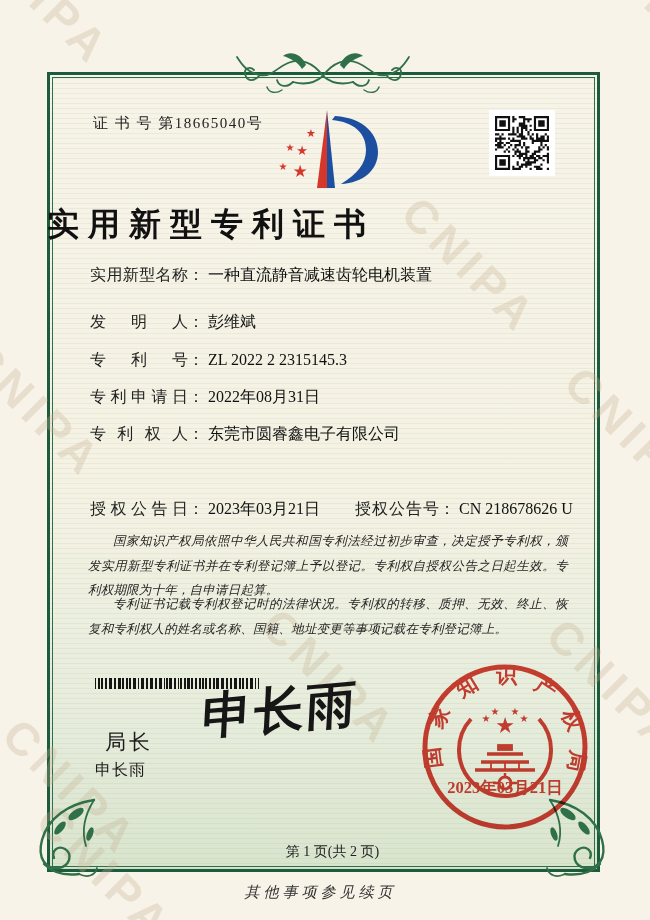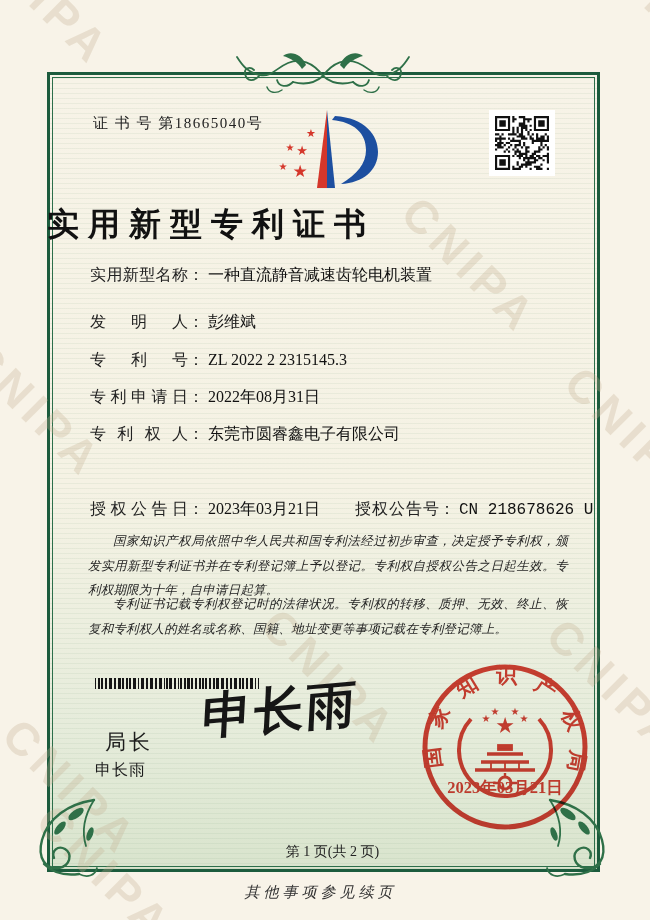--- a/index.html
+++ b/index.html
@@ -31,21 +31,21 @@
   .cert-no{left:93px;top:114px;font-size:15px;letter-spacing:1.5px;color:#222;}
   .title{
     left:47px;width:547px;top:203px;
     font-size:32px;font-weight:700;letter-spacing:9px;color:#111;
   }
   .field{left:90px;width:486px;font-size:16px;white-space:nowrap;}
   .flabel{display:inline-block;width:98px;text-align:justify;text-align-last:justify;color:#222;}
   .colon{display:inline-block;margin:0 4px 0 0;}
   .fvalue{color:#111;}
   .flabel2{display:inline-block;width:84px;text-align:justify;text-align-last:justify;color:#222;}
-  .grant-no{position:absolute;left:265px;top:0;white-space:nowrap;font-family:Liberation Mono, monospace;}
+  .grant-no{position:absolute;left:265px;top:0;white-space:nowrap;}
   .para{
     left:88px;width:480px;font-size:12.5px;line-height:24.5px;
     text-indent:2em;text-align:justify;color:#242424;
     font-style:italic;letter-spacing:.2px;
   }
   .sig-title{left:105px;top:728px;font-size:21px;letter-spacing:3px;}
   .sig-name{left:95px;top:760px;font-size:16px;letter-spacing:1px;}
   .signature{
     left:202px;top:676px;width:180px;font-size:50px;font-weight:700;color:#161616;
     transform:rotate(-5deg) skewX(-8deg);letter-spacing:2px;white-space:nowrap;

